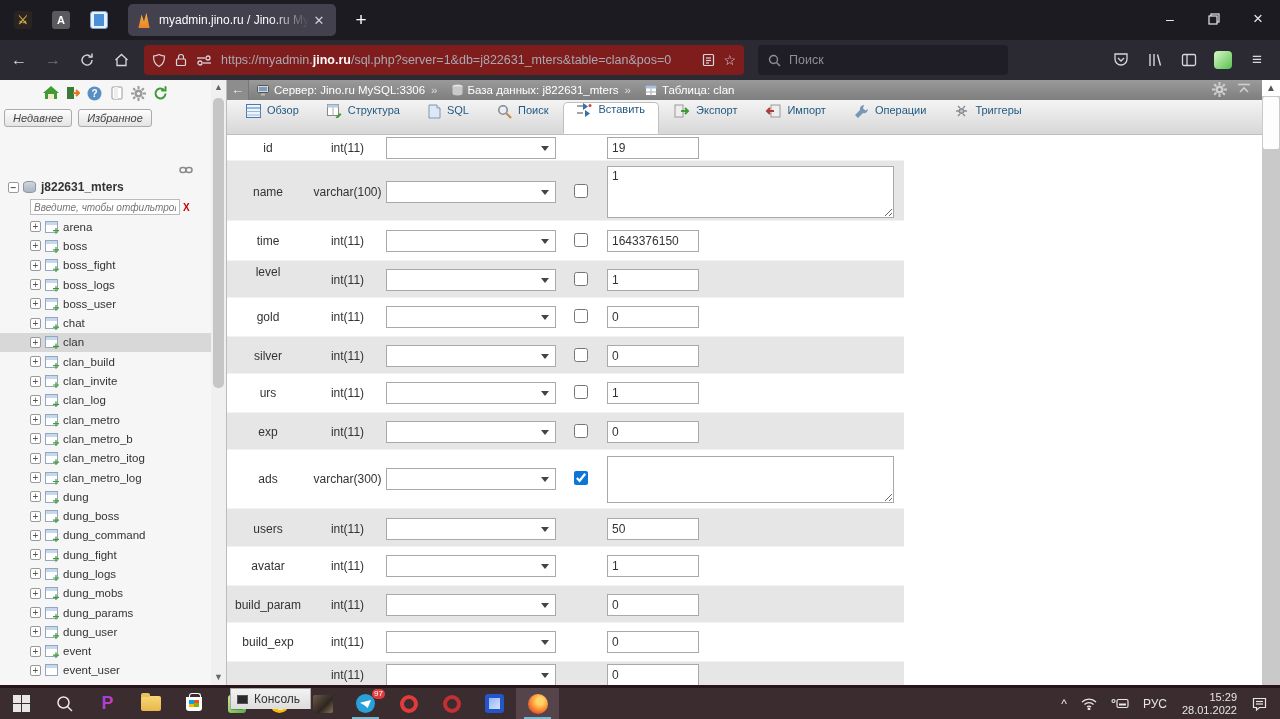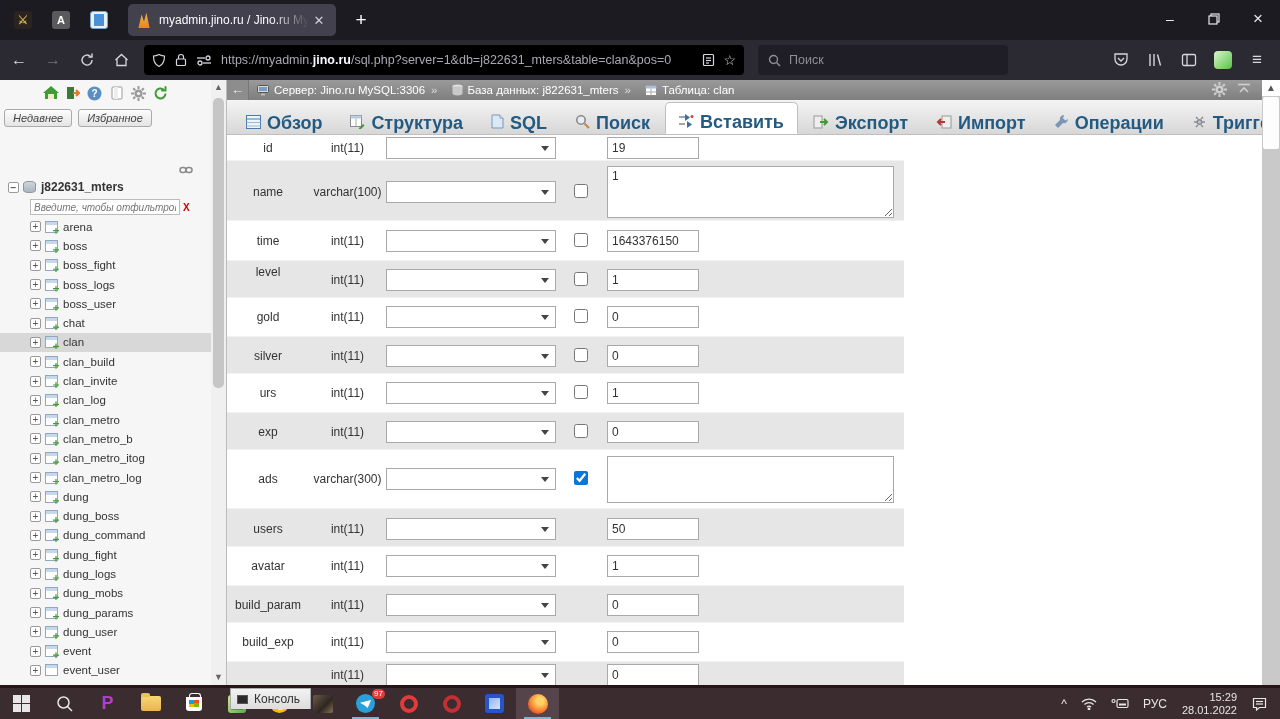--- a/index.html
+++ b/index.html
@@ -19,21 +19,21 @@
   .tab-title { font-size:12px; white-space:nowrap; overflow:hidden; max-width:150px; -webkit-mask-image:linear-gradient(90deg,#000 75%,transparent); mask-image:linear-gradient(90deg,#000 75%,transparent); }
   .tab-close { margin-left:auto; color:#cfcfd8; font-size:13px; width:18px; height:18px; display:flex; align-items:center; justify-content:center; border-radius:3px; }
   .newtab { color:#fbfbfe; font-size:19px; margin-left:12px; width:26px; height:26px; display:flex; align-items:center; justify-content:center; border-radius:4px; }
   #win-controls { position:absolute; right:0; top:0; height:38px; display:flex; }
   .wc { width:44px; height:38px; display:flex; align-items:center; justify-content:center; color:#e8e8ea; font-size:14px; }
   .wc svg { stroke:#e8e8ea; }
 
   #toolbar { position:absolute; left:0; top:40px; width:1280px; height:40px; background:#2b2a33; display:flex; align-items:center; }
   .nav-btn { width:30px; height:28px; display:flex; align-items:center; justify-content:center; color:#d7d6dc; font-size:16px; border-radius:4px; margin-left:4px; }
   .nav-btn.dim { color:#6f6e77; }
-  #urlbar { height:30px; width:600px; margin-left:8px; background:#000000; border-radius:4px; display:flex; align-items:center; padding:0 8px; }
+  #urlbar { height:30px; width:600px; margin-left:8px; background:#7f1d1d; border-radius:4px; display:flex; align-items:center; padding:0 8px; }
   #urlbar .uicon { margin-right:9px; display:flex; align-items:center; }
   #url-text { font-size:12.5px; color:#a9a8b0; white-space:nowrap; overflow:hidden; flex:1; }
   #url-text b { color:#fbfbfe; font-weight:bold; }
   #searchbar { height:30px; width:250px; margin-left:14px; background:#1f1e26; border-radius:4px; display:flex; align-items:center; padding:0 10px; color:#8f8e97; font-size:12.5px; }
   #searchbar svg { margin-right:8px; }
   #toolbar-right { margin-left:auto; display:flex; align-items:center; margin-right:8px; }
   .tr-icon { width:30px; height:28px; display:flex; align-items:center; justify-content:center; margin-left:4px; color:#d7d6dc; }
   .ext-green { width:18px; height:18px; border-radius:4px; background:linear-gradient(135deg,#d9f7c8,#57c14d); }
 
   
@@ -70,21 +70,21 @@
 
   
   #content { position:absolute; left:226px; top:0; width:1036px; height:605px; background:#fff; border-left:1px solid #bbb; }
   #crumbbar { position:absolute; left:0; top:0; width:1036px; height:20px; background:linear-gradient(#9a9a9a,#7e7e7e); color:#fff; font-size:11.5px; display:flex; align-items:center; }
   #crumb-back { width:22px; height:20px; background:#8d8d8d; border-right:1px solid #777; color:#eee; text-align:center; line-height:20px; font-size:13px; }
   .crumb-ico { margin:0 5px 0 8px; display:flex; }
   .crumb-sep { margin:0 6px; color:#ddd; }
   #crumb-right { margin-left:auto; display:flex; align-items:center; margin-right:12px; gap:10px; }
 
   #pmatabs { position:absolute; left:0; top:20px; width:1036px; height:35px; background:linear-gradient(#f4f4f4,#d7d7d7); border-bottom:1px solid #bfbfbf; display:flex; align-items:flex-end; padding-left:6px; }
-  .pmatab { height:30px; display:flex; align-items:flex-end; gap:6px; padding:0 13px; font-size:18px; font-weight:bold; color:#235a81; border-radius:5px 5px 0 0; margin-right:2px; }
+  .pmatab { height:30px; display:flex; align-items:flex-start; gap:6px; padding:0 13px; font-size:11px; font-weight:normal; color:#235a81; border-radius:5px 5px 0 0; margin-right:2px; }
   .pmatab.active { background:#fff; border:1px solid #bfbfbf; border-bottom:1px solid #fff; height:32px;padding-left:12px; }
 
   
   #form-area { position:absolute; left:0; top:55px; width:1036px; height:550px; overflow:hidden; }
   .form-row { position:relative; width:677px; }
   .form-row.shaded { background:#e6e6e6; border-top:1px solid #f2f2f2; border-bottom:1px solid #f2f2f2; }
   .cell { position:absolute; font-size:12px; color:#333; }
   .c-label { left:0; width:82px; text-align:center; }
   .c-type { left:82px; width:77px; text-align:center; }
   .c-fn { left:159px; }

